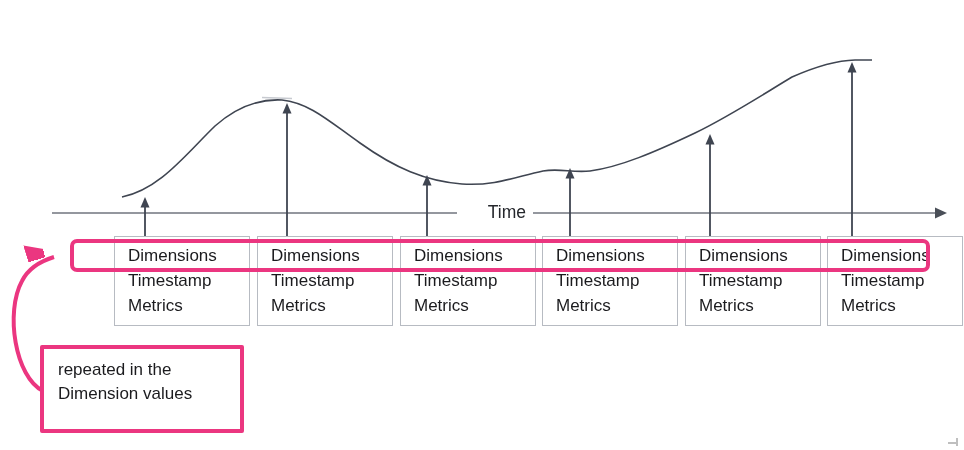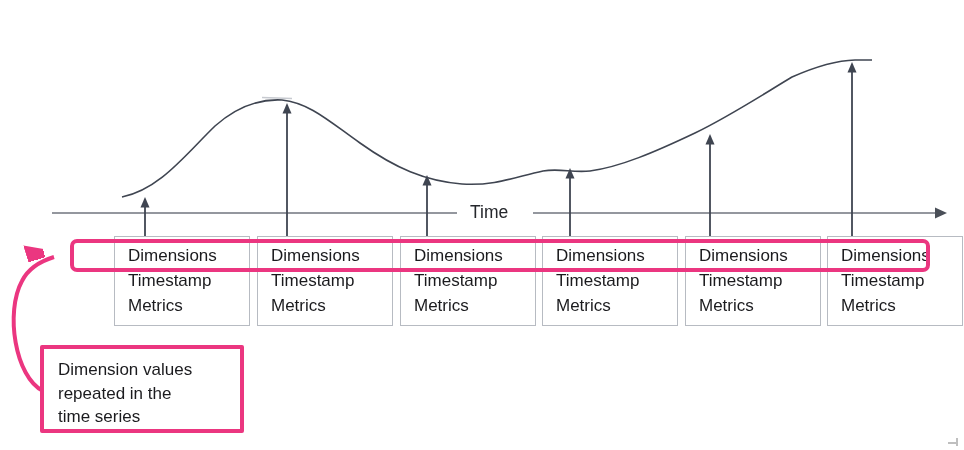--- a/index.html
+++ b/index.html
@@ -29,21 +29,21 @@
   .axis-head   { fill: #4A4F58; }
   .sample-line { stroke: var(--ink); stroke-width: 1.8px; }
   .sample-head { fill: var(--ink); }
   .pink-arrow  { fill: none; stroke: var(--accent-pink); stroke-width: 4px; }
   .artifact    { stroke: #8d8d8d; stroke-width: 1.5px; opacity: .75; }
 
   .time-label {
     position: absolute;
     left: 470px; top: 202px;
     width: 56px;
-    text-align: left;
+    text-align: right;
     font-size: 17.5px;
     color: #25272C;
   }
   .record-box {
     position: absolute;
     top: 236px;
     width: 136px;
     height: 90px;
     box-sizing: border-box;
     background: #ffffff;
@@ -172,18 +172,17 @@
   </div>
   <div class="record-box" style="left:789px">
     <div>Dimensions</div>
     <div>Timestamp</div>
     <div>Metrics</div>
   </div>
 
   <div class="highlight-band"></div>
 
   <div class="callout">
+    <div>repeated in the</div>
     <div>Dimension values</div>
-    <div>repeated in the</div>
-    <div>time series</div>
   </div>
 
 </div>
 
 </body></html>

